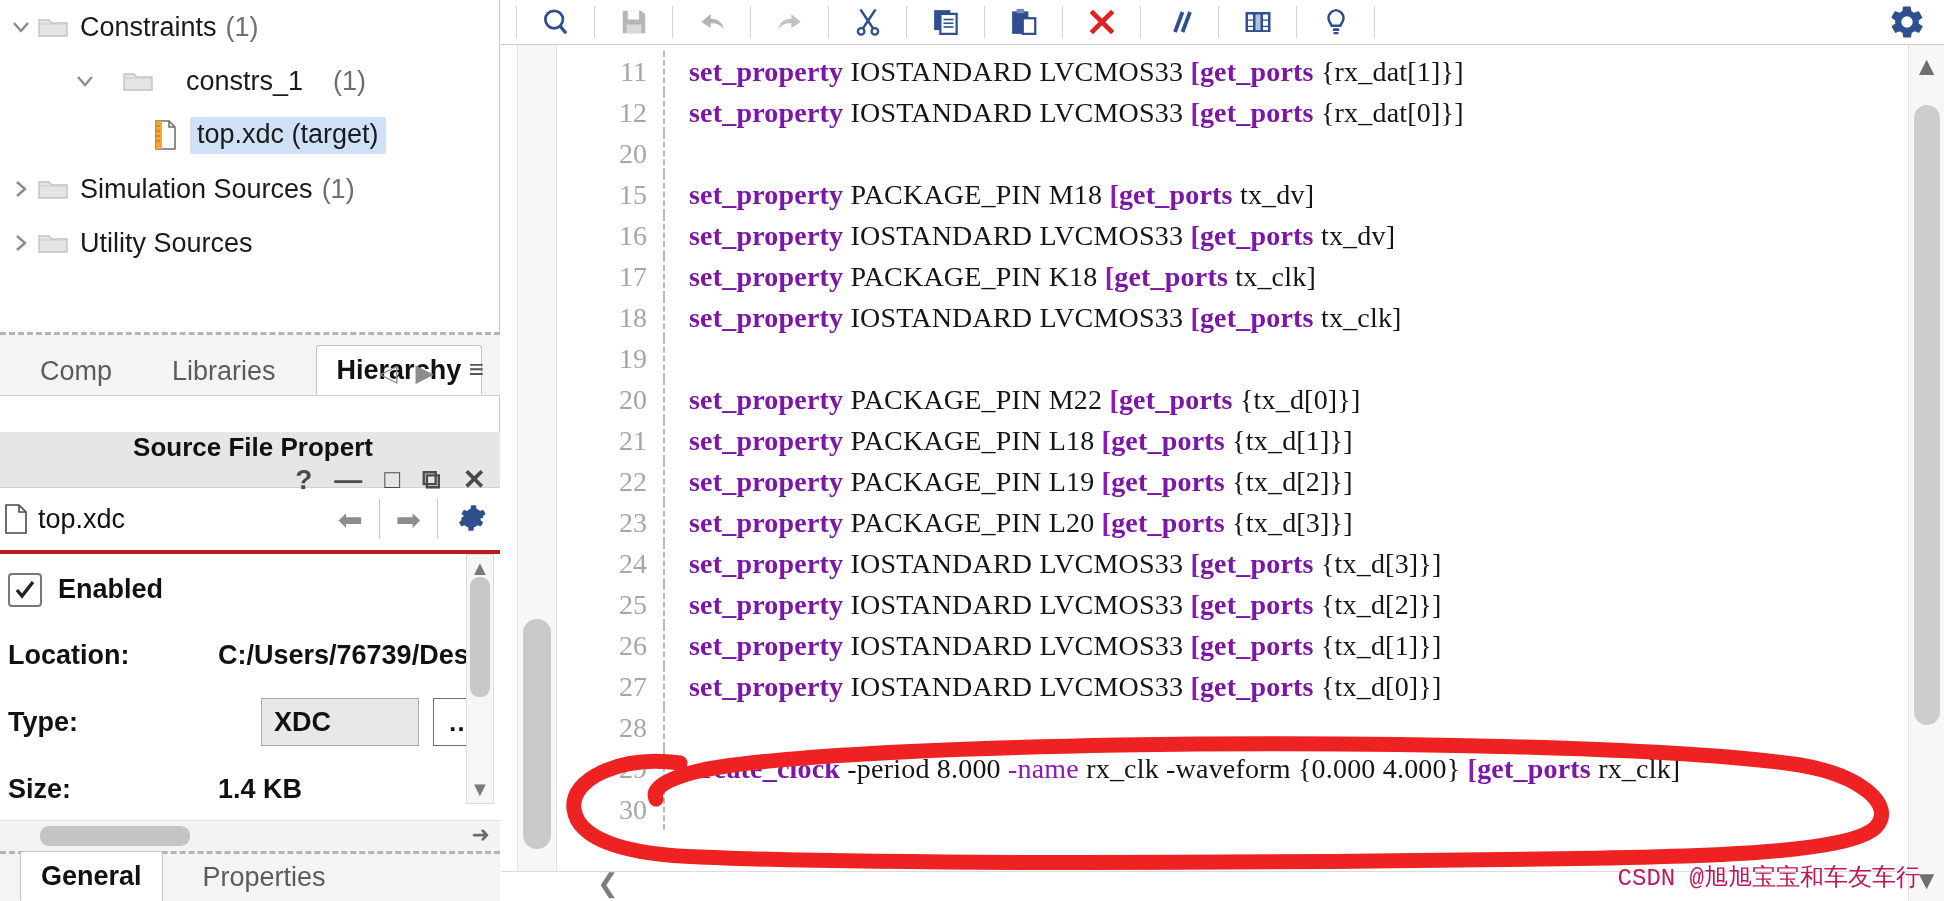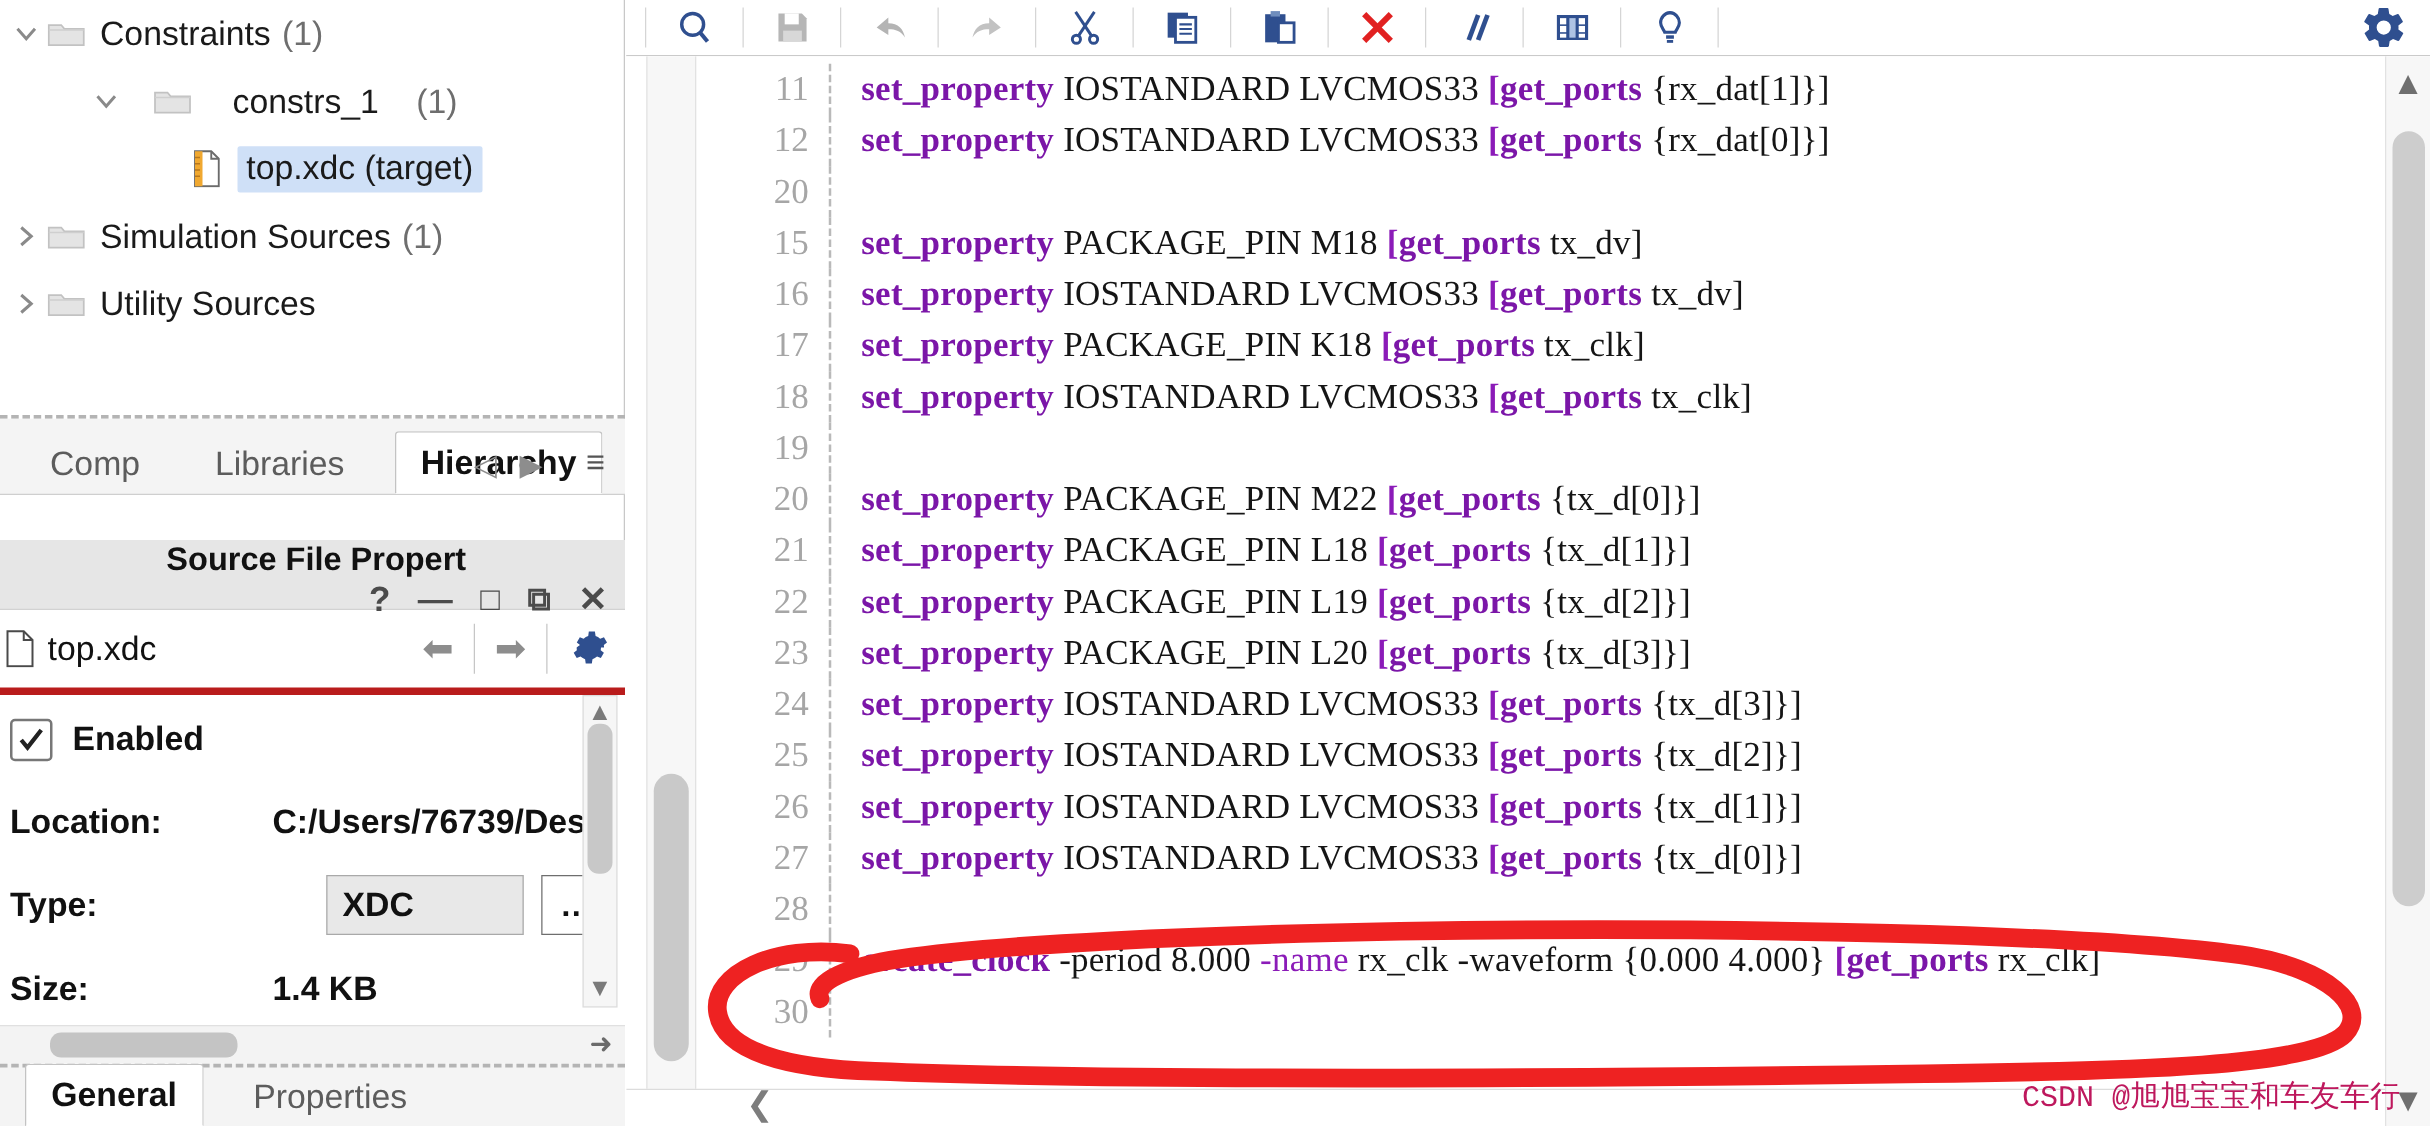--- a/index.html
+++ b/index.html
@@ -72,21 +72,21 @@
     height:55px;background:#e6e6e6;display:flex;align-items:center;
     font-size:26px;font-weight:bold;color:#111;padding-left:6px;
     border-bottom:1px solid #d2d2d2;
     flex-direction:column;
   }
   .props-title .wbtns{
     margin-left:auto;display:flex;gap:22px;align-items:center;padding-right:14px;color:#4b4b4b;
   }
   .props-file{
     height:62px;display:flex;align-items:center;padding-left:4px;
-    border-bottom:6px solid #b91c1c;font-size:27px;color:#111;
+    border-bottom:4px solid #b91c1c;font-size:27px;color:#111;
   }
   .props-file .navbtns{margin-left:auto;display:flex;align-items:center;gap:0;padding-right:12px;}
   .vsep{width:1px;height:40px;background:#c6c6c6;margin:0 16px;}
   .props-body{position:relative;height:290px;overflow:hidden;}
   .prow{display:flex;align-items:center;height:62px;padding-left:8px;font-size:27px;color:#111;font-weight:bold;}
   .plabel{width:210px;min-width:210px;}
   .pvalue{color:#111;white-space:nowrap;}
   .chk{
     width:30px;height:30px;border:2px solid #777;border-radius:4px;background:#fff;
     display:inline-flex;align-items:center;justify-content:center;margin-right:16px;

